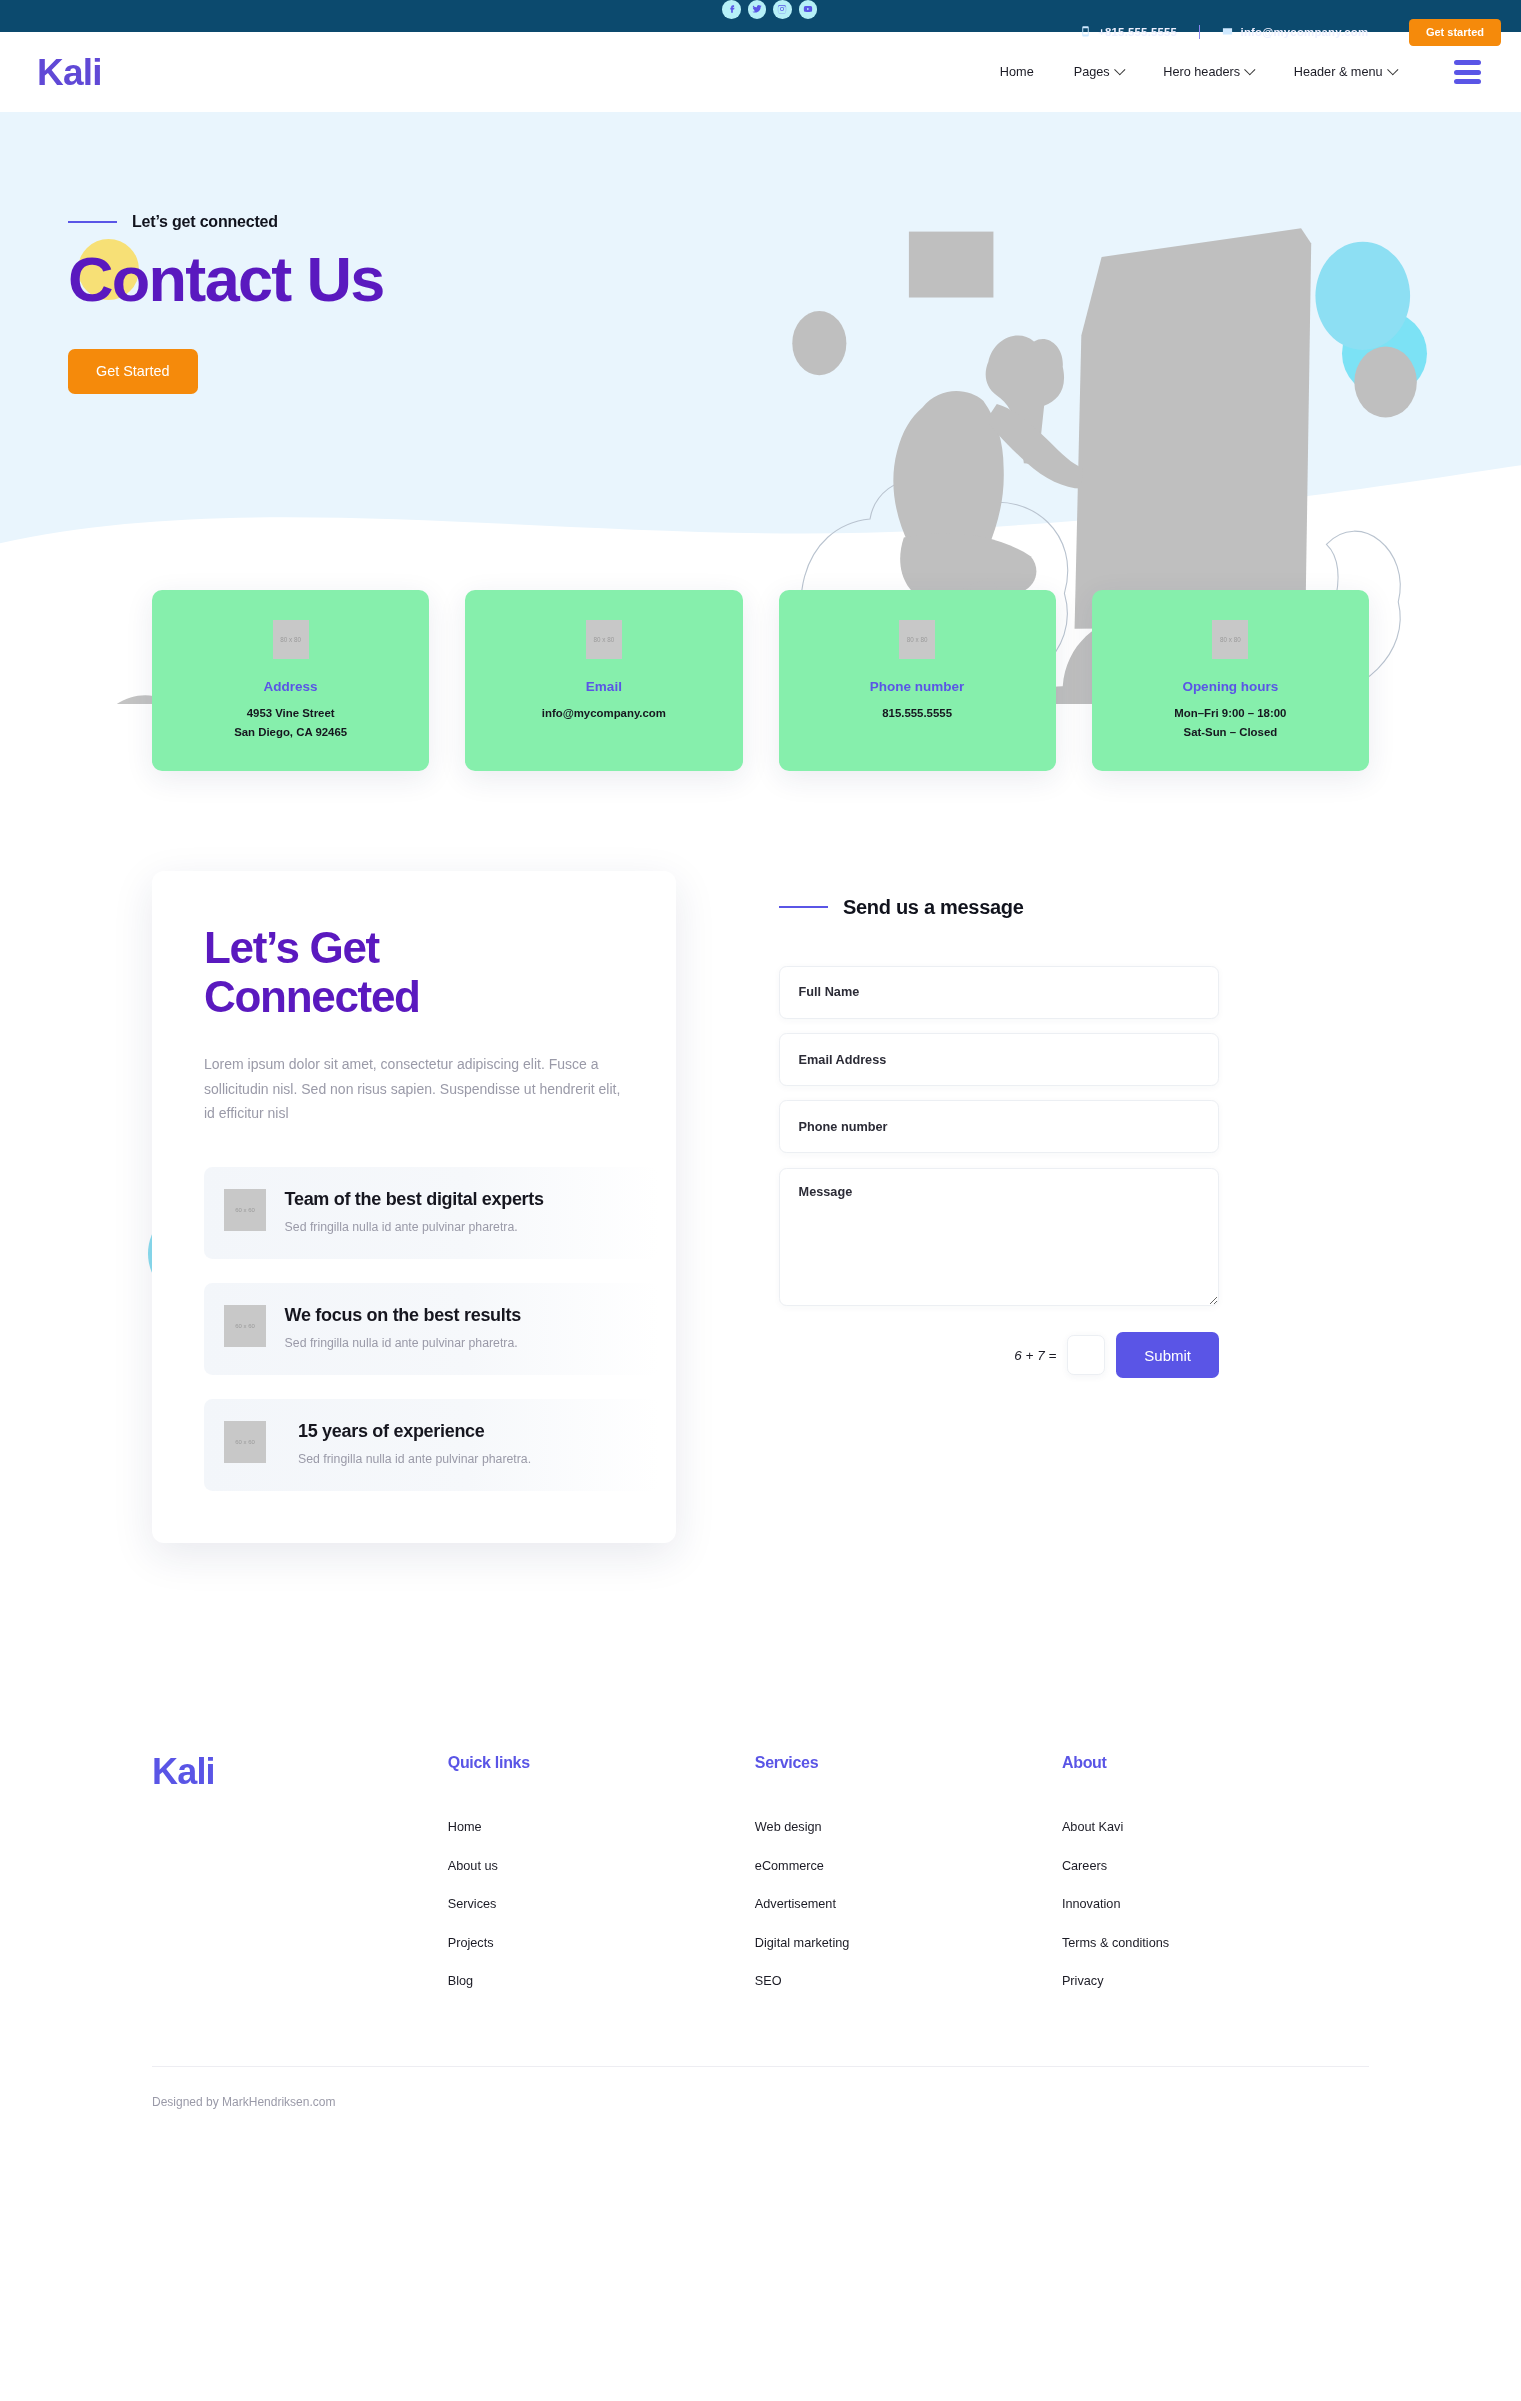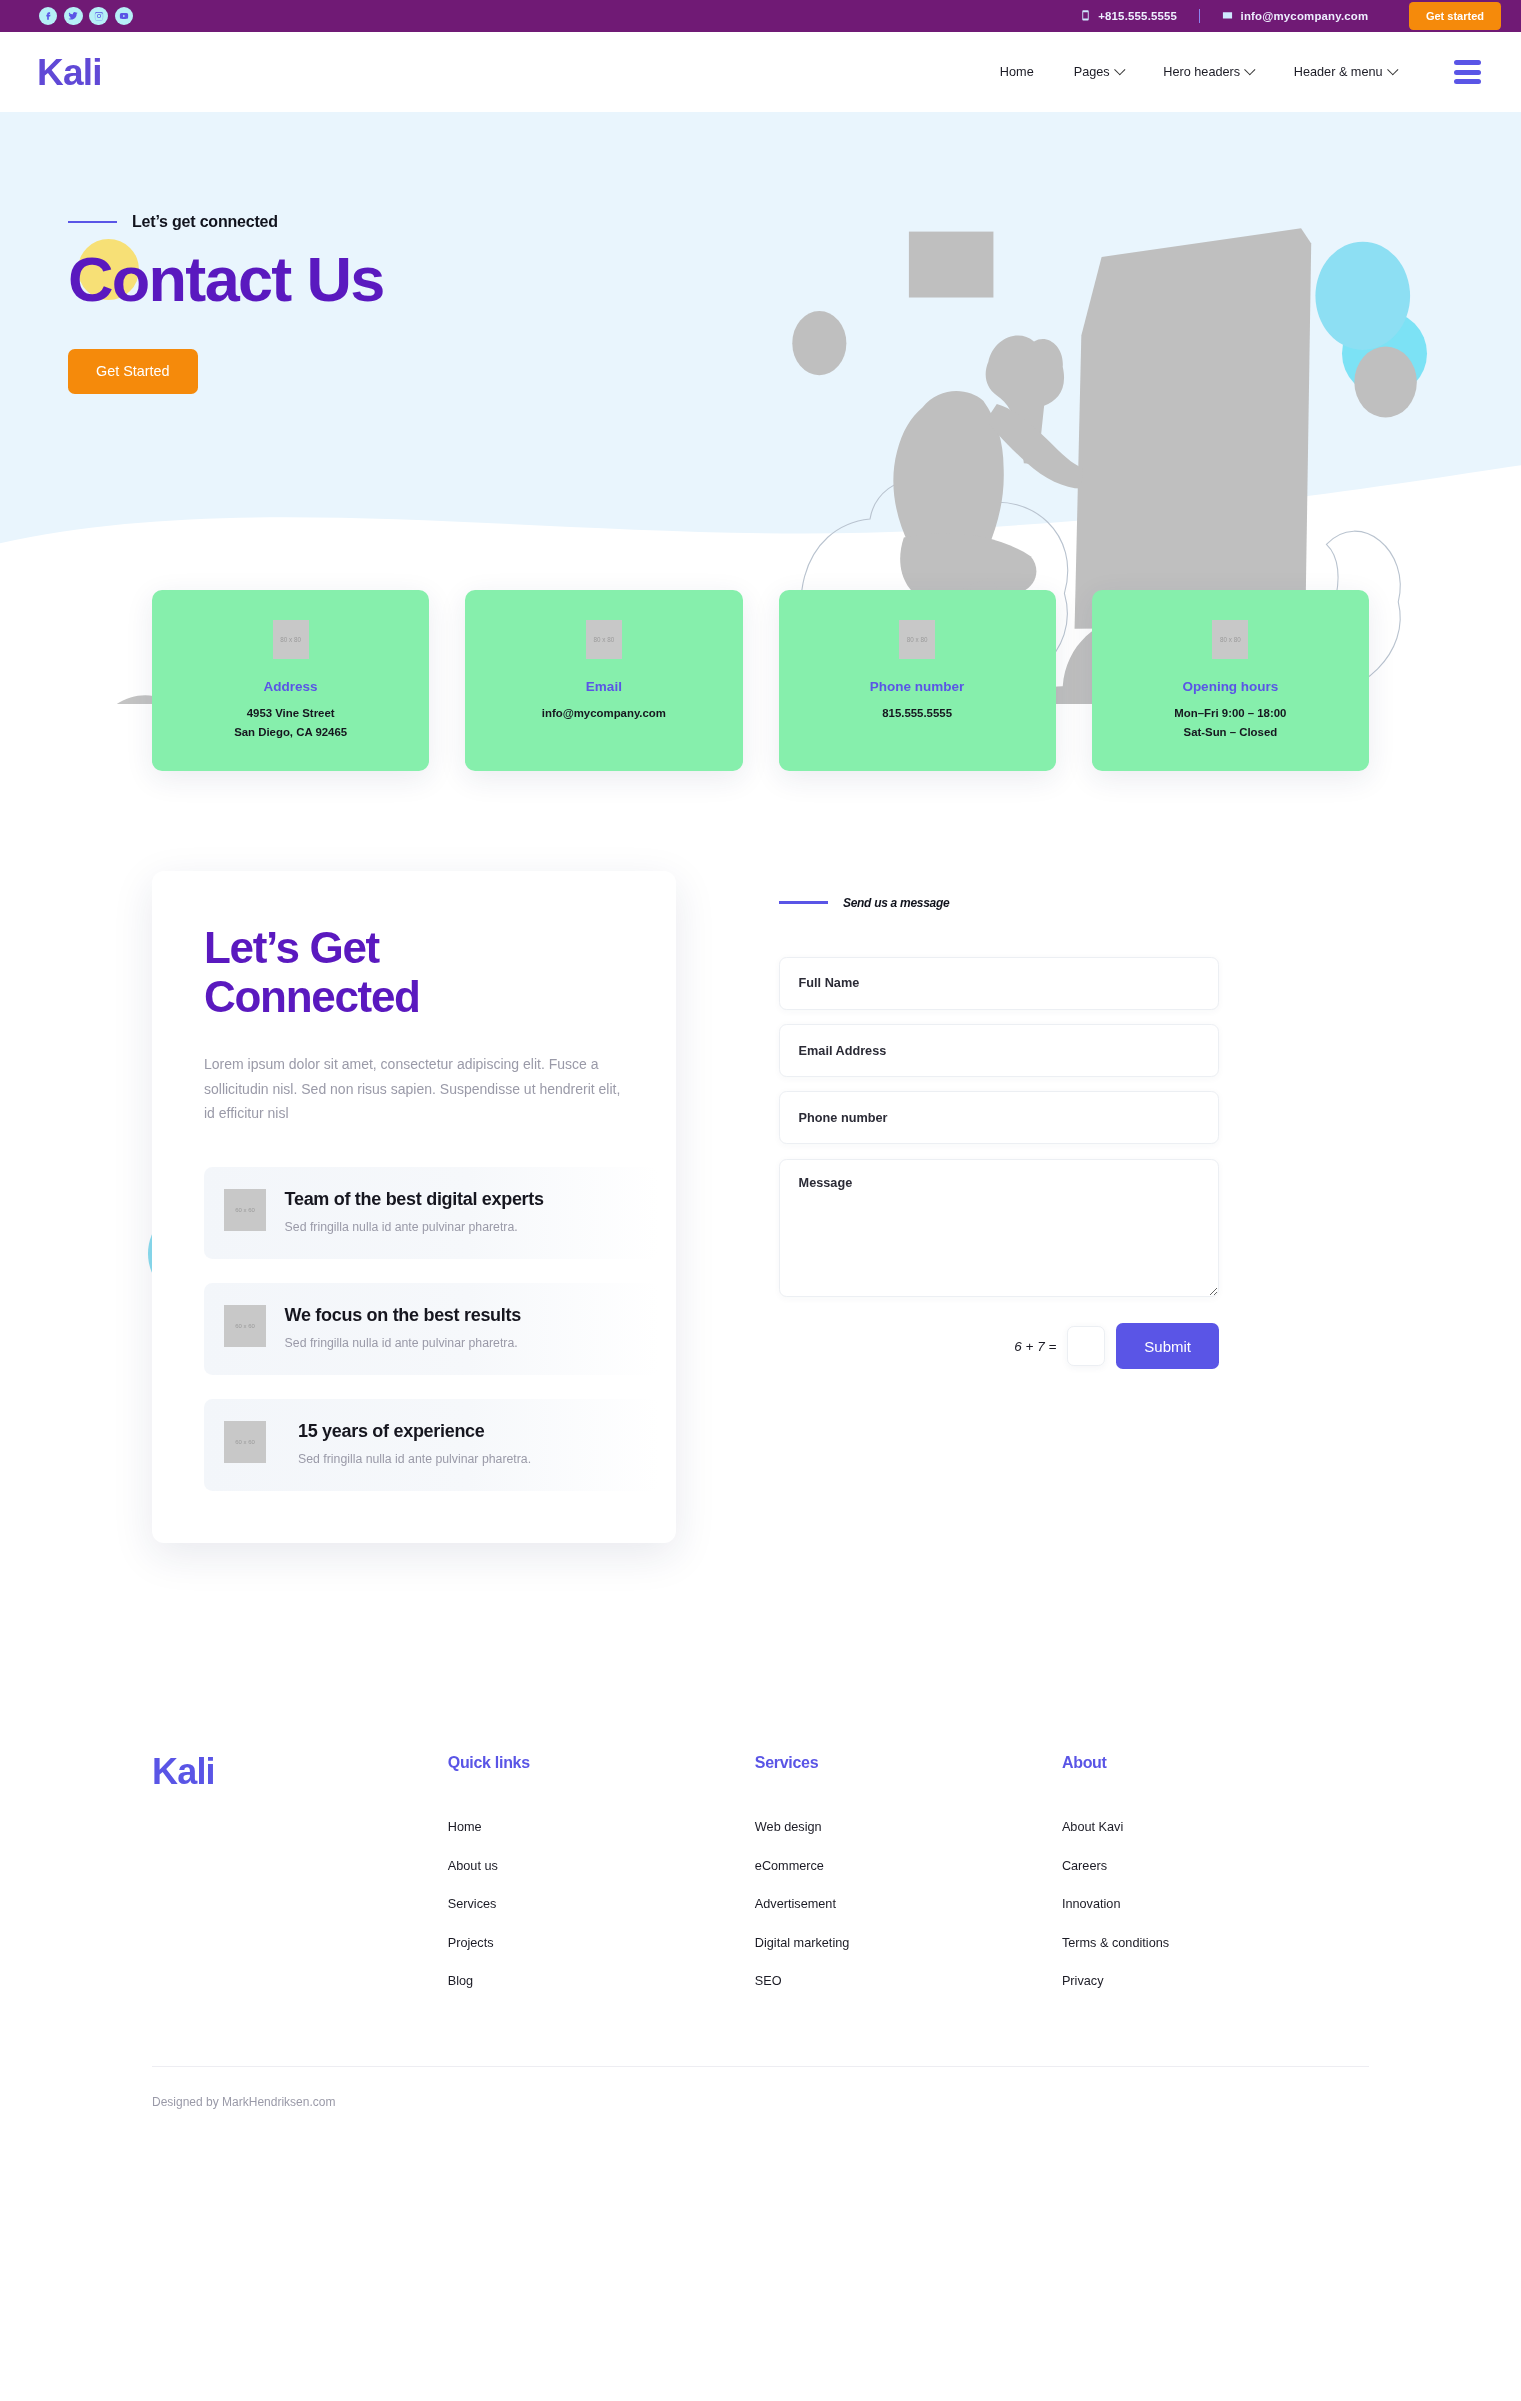--- a/index.html
+++ b/index.html
@@ -7,22 +7,22 @@
   body {
     font-family:"Liberation Sans", sans-serif;
     background:#ffffff;
     color:#1b1b25;
     -webkit-font-smoothing:antialiased;
   }
   .page { width:1521px; position:relative; overflow:hidden; }
 
   
   .topbar{
-    height:32px; background:#701a75; display:flex; align-items:center;
-    padding:0 20px; position:relative; z-index:40;
+    height:32px; background:#0c4a6e; display:flex; align-items:center;
+    padding:0 20px; position:relative; z-index:40;flex-direction:column;
   }
   .social{ display:flex; gap:6.8px; align-items:center; margin-left:18.6px;}
   .soc{
     width:18.6px;height:18.6px;border-radius:50%;background:#b6f0f7;
     display:flex;align-items:center;justify-content:center;
   }
   .soc svg{ width:10px;height:10px;fill:#5a55e6; display:block;}
   .topright{ margin-left:auto; display:flex; align-items:center; gap:0; height:100%;}
   .tcontact{ display:flex; align-items:center; gap:7.6px; color:#eef0ff; font-size:11.4px; font-weight:700; letter-spacing:0.2px; padding:0 22px;}
   .tcontact svg{ width:11px;height:12.7px; fill:#cfe9ff;}
@@ -92,21 +92,21 @@
     background:linear-gradient(90deg,#f3f6fa 0%,#f6f8fb 58%,rgba(255,255,255,0) 100%);
     margin-bottom:24px; width:455px;
   }
   .ph60{ width:42px;height:42px; font-size:6px; flex:0 0 auto;}
   .feat h4{ font-size:18px; font-weight:700; color:#16161f; letter-spacing:-0.3px; line-height:1.2; margin-bottom:7.6px;}
   .feat p{ font-size:12.3px; color:#9a9aa8; line-height:1.55;}
 
   .right-form{ margin-left:103px; padding-top:25px; width:440px;}
   .form-head{ display:flex; align-items:center; gap:15px; margin-bottom:47px;}
   .form-head .line{ width:49px;height:2.5px;background:#5a55e6;}
-  .form-head .txt{ font-size:12px; font-weight:700; color:#11131d; letter-spacing:-0.3px;font-style:italic;}
+  .form-head .txt{ font-size:20px; font-weight:700; color:#11131d; letter-spacing:-0.3px;}
   .fld{
     width:100%; border:0.8px solid #eceff3; border-radius:7.6px; background:#fff;
     font-family:inherit; font-size:12.7px; color:#2b2b36; font-weight:700;
     padding:15px 18.6px; margin-bottom:14.4px; box-shadow:0 1.7px 7.6px rgba(40,50,90,.035);
     outline:none; height:53px;
   }
   .fld::placeholder{ color:#2b2b36; opacity:1; font-weight:700;}
   textarea.fld{ height:138px; resize:vertical; padding-top:16px;}
   .captcha-row{ display:flex; align-items:center; justify-content:flex-end; gap:11px; margin-top:9.3px;}
   .captcha-q{ font-size:13.5px; color:#1b1b25;font-style:italic;}

